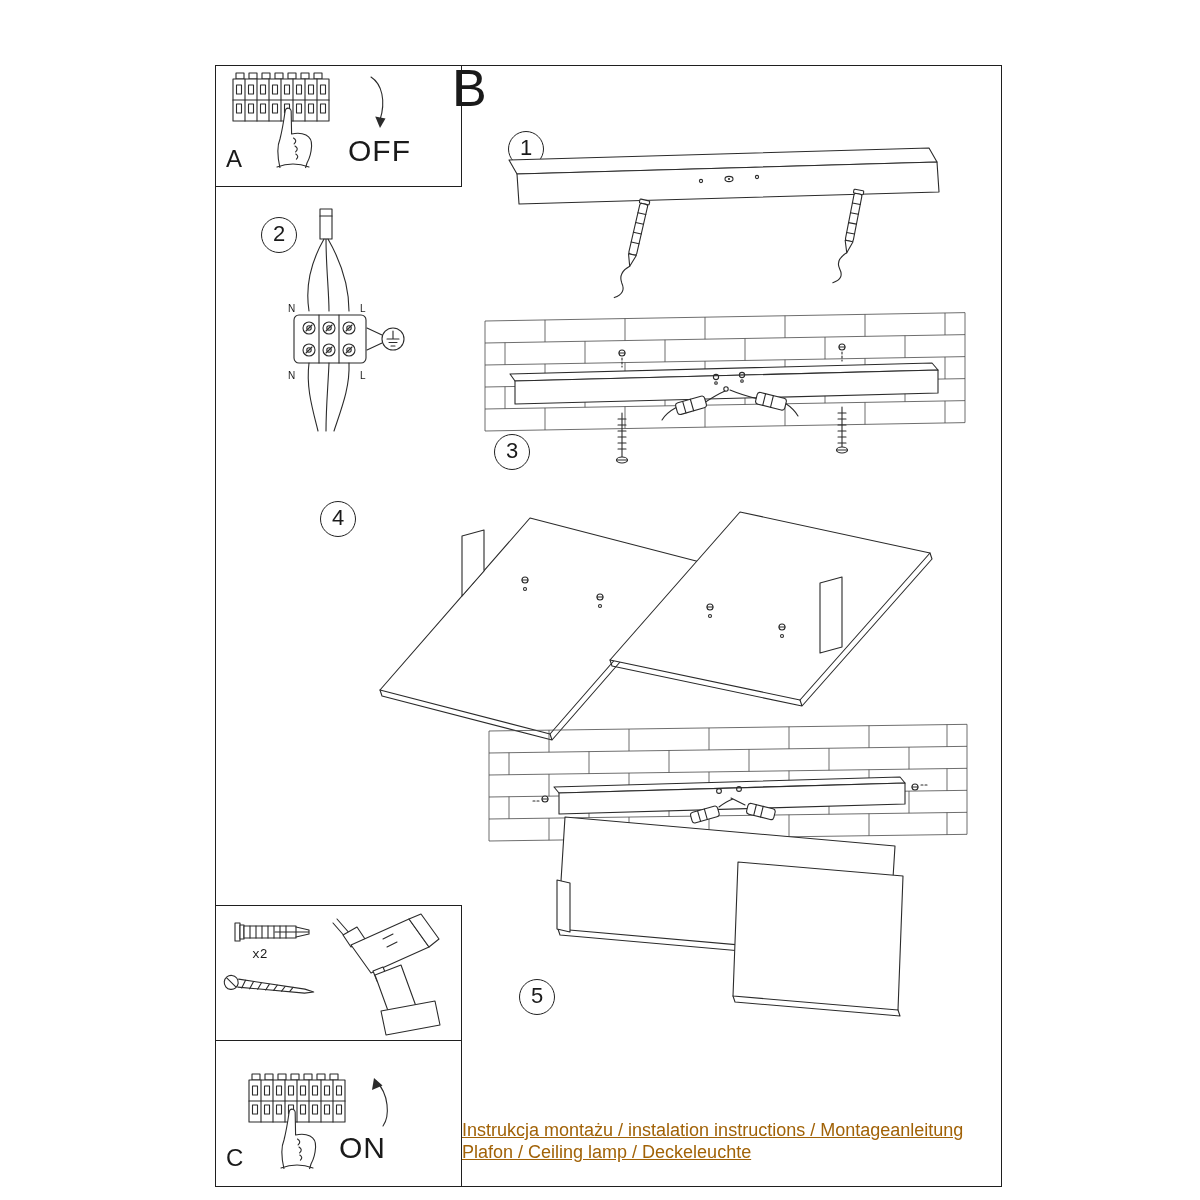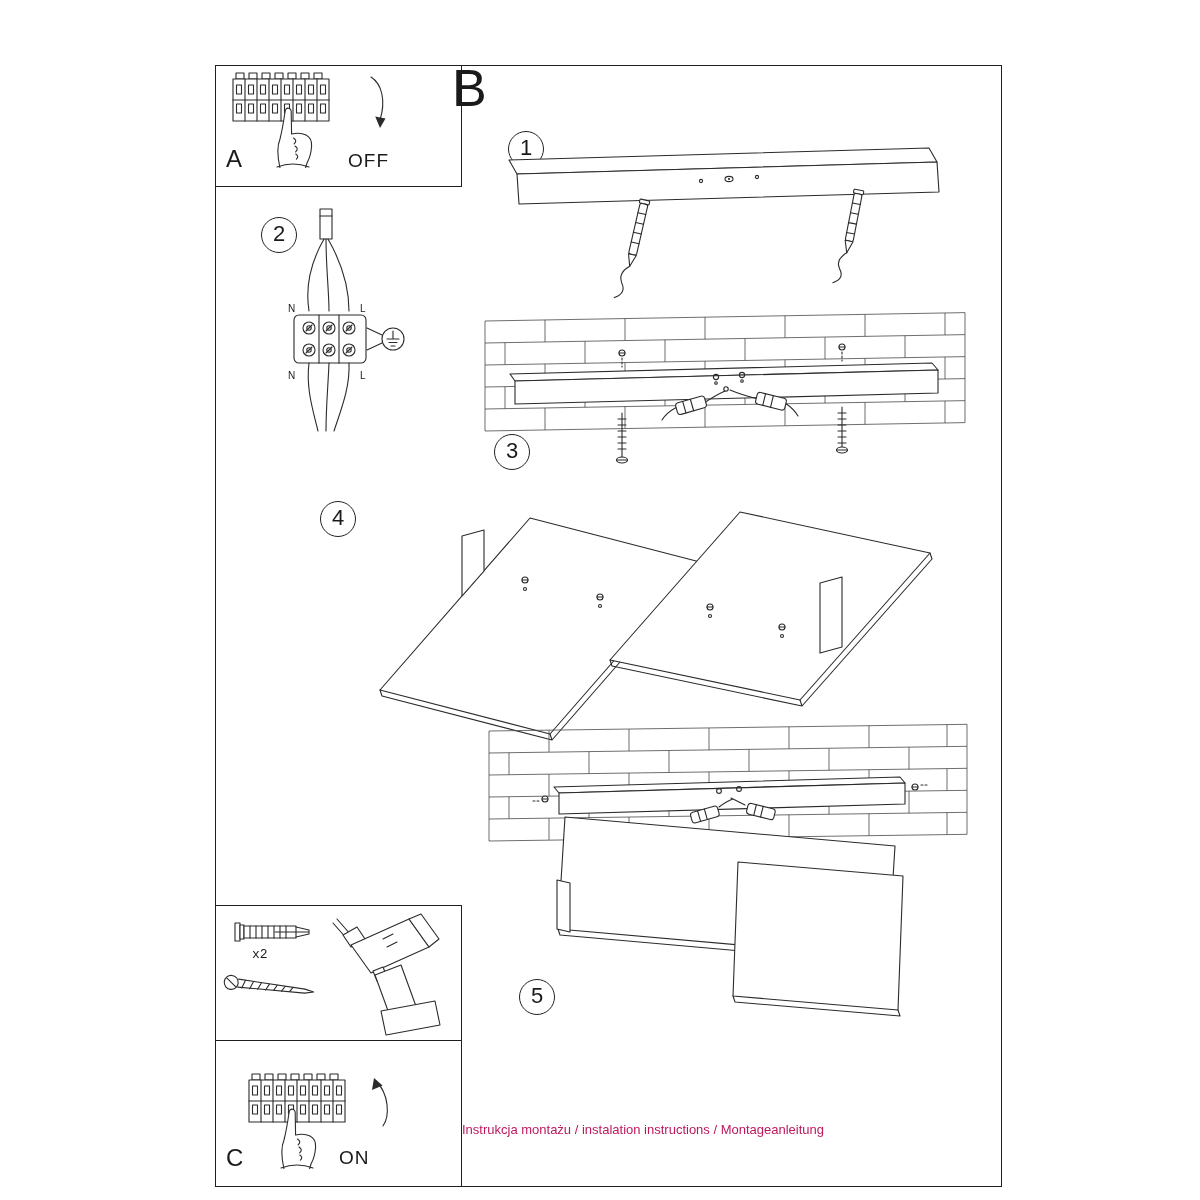--- a/index.html
+++ b/index.html
@@ -8,24 +8,24 @@
   .frame{border:1.6px solid #1f1f1f;background:#fff;}
   .bx{border:1.5px solid #1f1f1f;background:#fff;}
   svg{position:absolute;overflow:visible;display:block;}
   .ln{fill:none;stroke:#2b2b2b;stroke-width:1.1;stroke-linecap:round;stroke-linejoin:round;}
   .wh{fill:#ffffff;stroke:#2b2b2b;stroke-width:1.1;stroke-linejoin:round;}
   .blk{fill:#2b2b2b;stroke:none;}
   .brick{fill:none;stroke:#4a4a4a;stroke-width:0.8;}
   .svgtxt{font:10px "Liberation Sans",sans-serif;fill:#1a1a1a;stroke:none;}
   .badge{width:34px;height:34px;border:1.6px solid #222;border-radius:50%;text-align:center;line-height:31px;font-size:22px;background:#fff;}
   .big-letter{font-size:52px;font-weight:500;}
-  .state-label{font-size:19px;letter-spacing:1px;margin-top:16px;}
+  .state-label{font-size:30px;letter-spacing:1px;}
   .box-letter{font-size:24px;}
   .qty-label{font-size:13px;font-family:Liberation Mono, monospace;}
-  .footer{font-size:13px;line-height:22px;color:#be185d;}
+  .footer{font-size:18px;line-height:22px;color:#a16207;text-decoration:underline;}
 </style>
 </head>
 <body>
 
 <div class="page">
 
   <div class="abs frame" style="left:215px;top:65px;width:785px;height:1120px;"></div>
   <div class="abs bx" style="left:215px;top:65px;width:245px;height:120px;"></div>
   <div class="abs bx" style="left:215px;top:905px;width:245px;height:135px;"></div>
   <div class="abs bx" style="left:215px;top:1040px;width:245px;height:145px;"></div>
@@ -279,15 +279,16 @@
     <g transform="translate(152,36)">
       <path class="ln" d="M14 48 C21 38 20 16 7 3"></path>
       <path class="blk" d="M5 0 L3 12 L13.5 7.5 Z"></path>
     </g>
   </svg>
   <div class="abs state-label" style="left:339px;top:1131px;">ON</div>
   <div class="abs box-letter" style="left:226px;top:1144px;">C</div>
 
   <div class="abs footer" style="left:462px;top:1119px;width:520px;">
     <div>Instrukcja montażu / instalation instructions / Montageanleitung</div>
+    <div>Plafon / Ceiling lamp / Deckeleuchte</div>
   </div>
 
 </div>
 
 </body></html>

